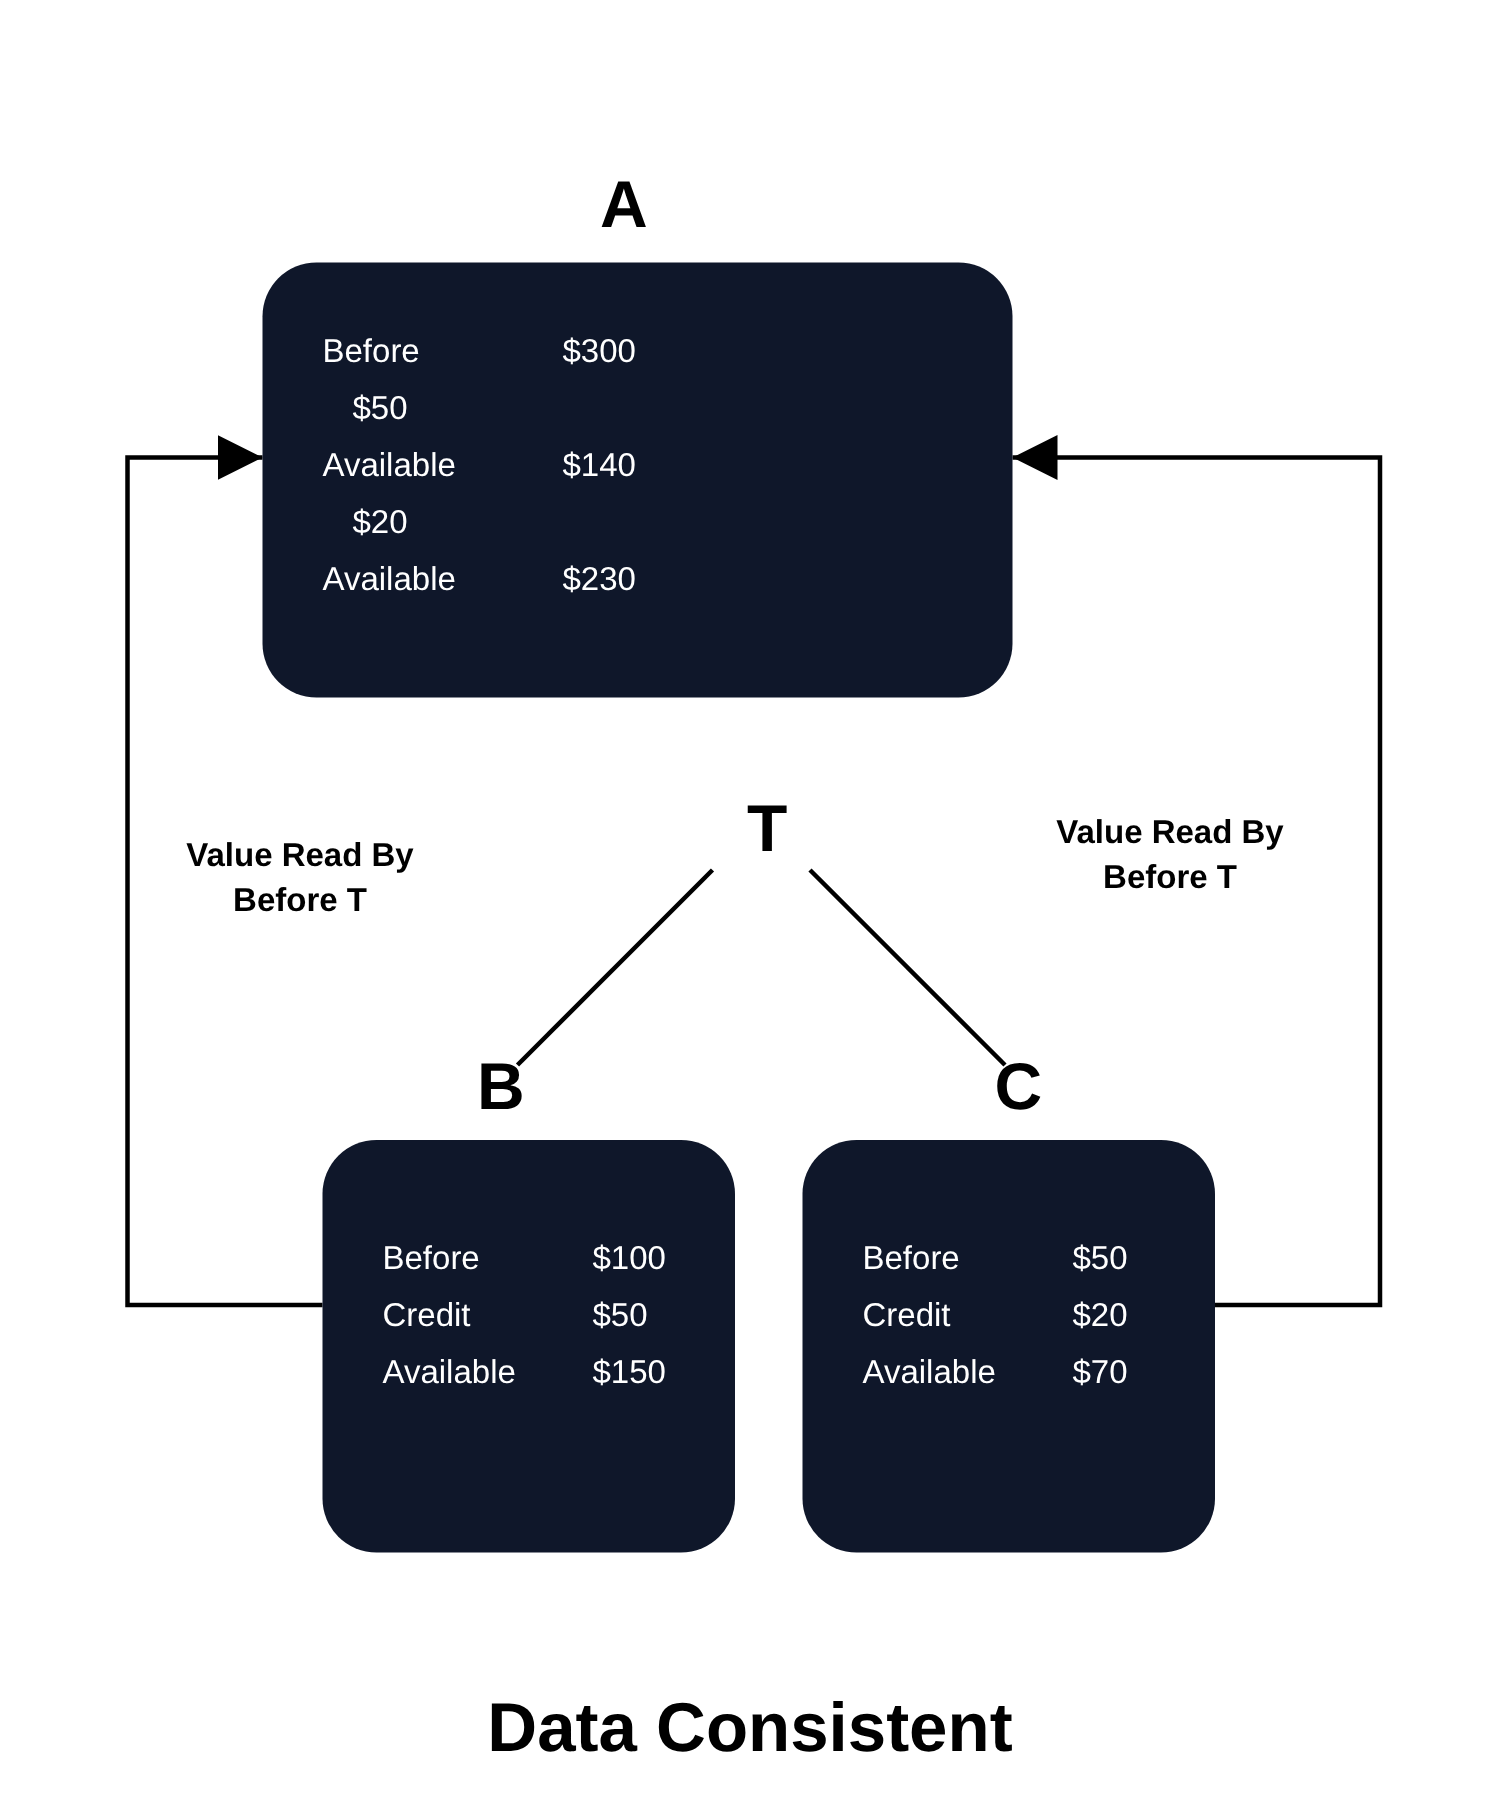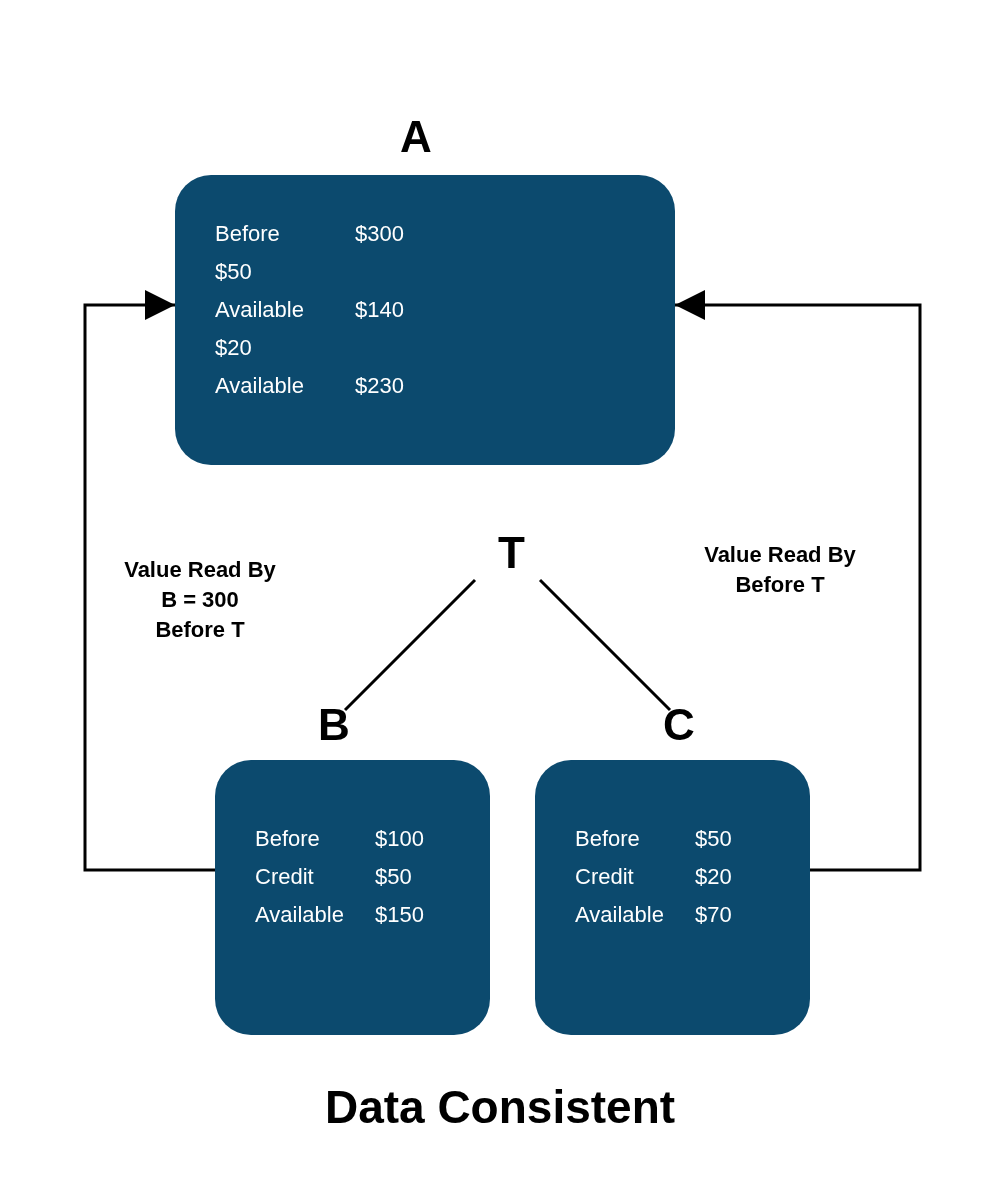--- a/index.html
+++ b/index.html
@@ -1,21 +1,21 @@
 <!DOCTYPE html>
 <html><head>
 <meta charset="utf-8">
 <style>
   html,body{margin:0;padding:0;background:#fff;font-family:Arial,Helvetica,sans-serif;}
   .stage{position:relative;width:1000px;height:1200px;background:#fff;}
-  .node{position:absolute;background:#0c4a6e;border-radius:36px;color:#fff;}
+  .node{position:absolute;background:#0f172a;border-radius:36px;color:#fff;}
   .node .content{padding:40px 30px 30px 40px;}
   .row{display:flex;font-size:22px;line-height:38px;}
   .row .lab{width:140px;white-space:nowrap;}
-  .row .val{white-space:nowrap;}
+  .row .val{white-space:nowrap;margin-left:20px;}
   .big-label{position:absolute;font-weight:900;color:#000;font-size:44px;}
   .side-label{position:absolute;font-weight:800;color:#000;font-size:22px;text-align:center;line-height:30px;}
   .title{position:absolute;font-weight:900;color:#000;font-size:46px;text-align:center;width:100%;}
   svg.arrows{position:absolute;left:0;top:0;width:1000px;height:1200px;pointer-events:none;}
 </style>
 </head>
 <body>
 
 <div class="stage">
 
@@ -56,21 +56,20 @@
           <span class="lab">Available</span>
           <span class="val">$230</span>
         </div>
     </div>
   </div>
 
   <div class="big-label" style="left:498px;top:528px;">T</div>
 
   <div class="side-label" style="left:100px;top:555px;width:200px;">
     <div>Value Read By</div>
-    <div>B = 300</div>
     <div>Before T</div>
   </div>
   <div class="side-label" style="left:680px;top:540px;width:200px;">
     <div>Value Read By</div>
     <div>Before T</div>
   </div>
 
   <div class="big-label" style="left:318px;top:700px;">B</div>
   <div class="big-label" style="left:663px;top:700px;">C</div>
 
@@ -101,15 +100,15 @@
           <span class="lab" style="width:120px;">Credit</span>
           <span class="val">$20</span>
         </div>
       <div class="row">
           <span class="lab" style="width:120px;">Available</span>
           <span class="val">$70</span>
         </div>
     </div>
   </div>
 
-  <div class="title" style="top:1080px;">Data Consistent</div>
+  <div class="title" style="top:1124px;">Data Consistent</div>
 
 </div>
 
 </body></html>

